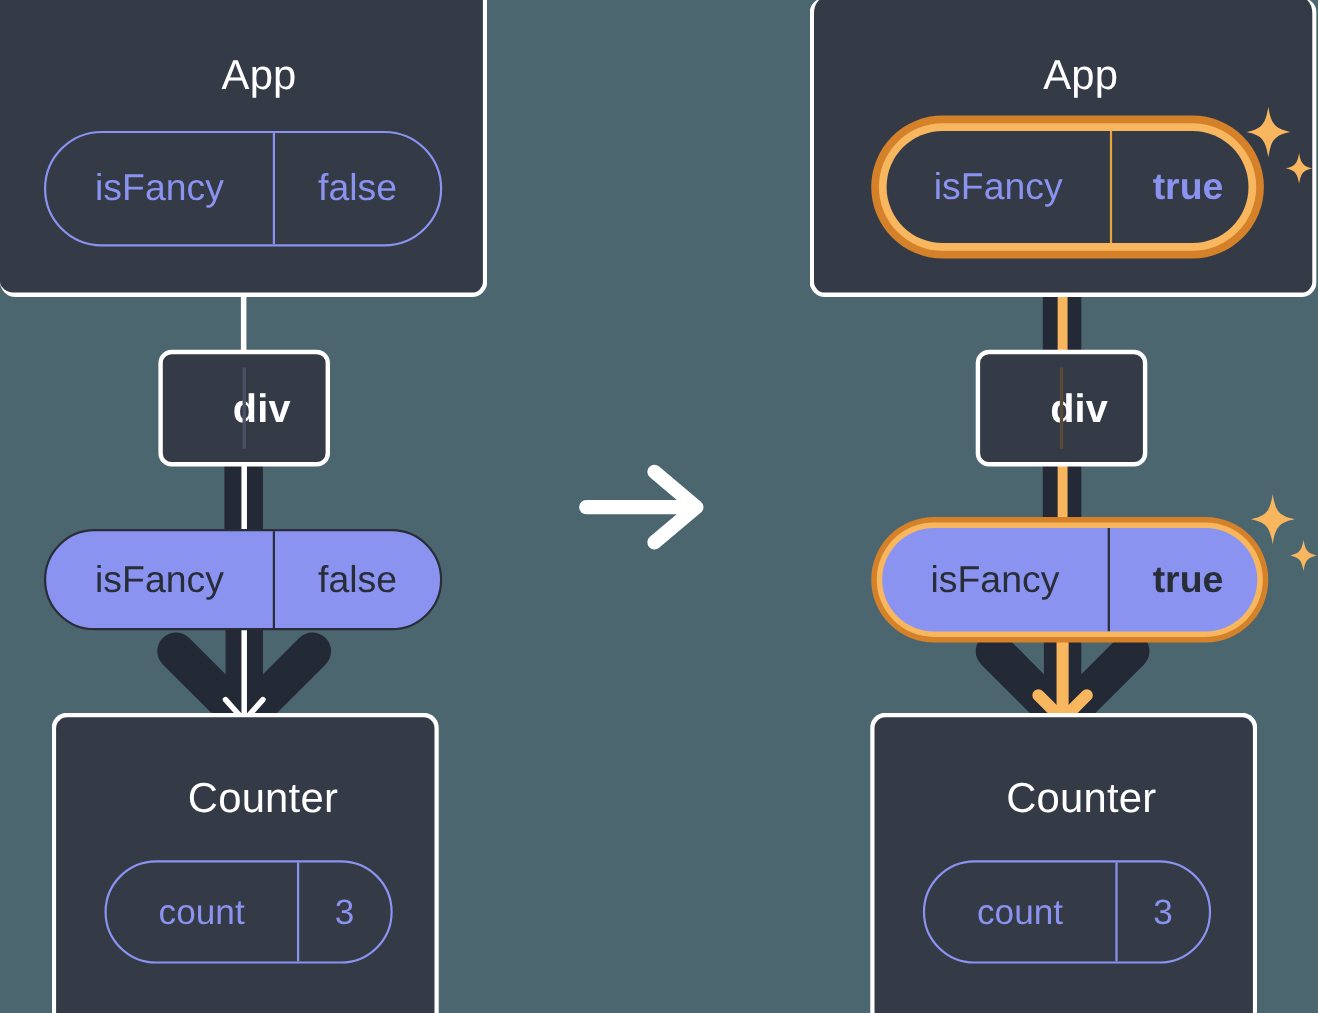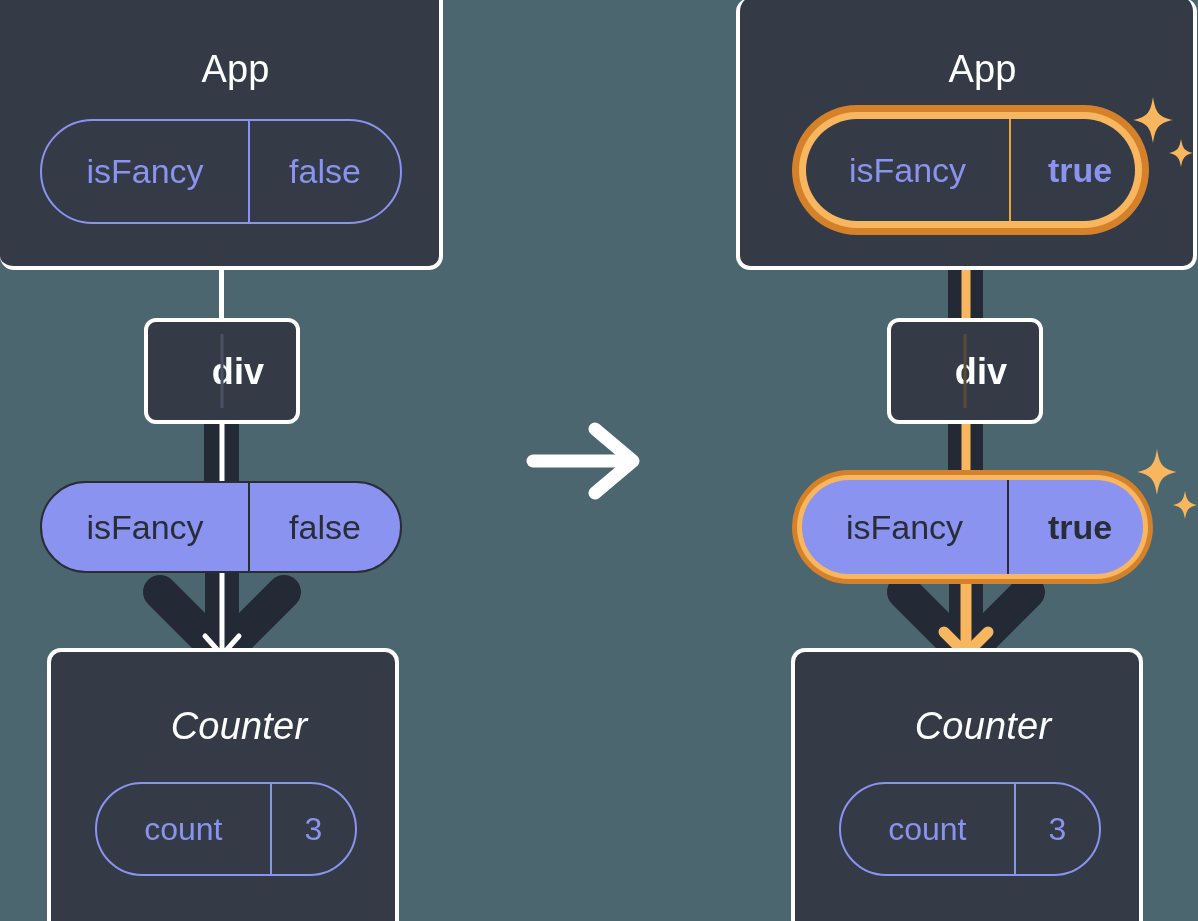--- a/index.html
+++ b/index.html
@@ -93,21 +93,21 @@
 
   
   .counter-box {
     width: 350px;
     height: 276px;
     border-radius: 14px;
     border-bottom: none;
     border-bottom-left-radius: 0;
     border-bottom-right-radius: 0;
   }
-  .counter-title { top: 53px; font-style: italic; }
+  .counter-title { top: 53px; }
 
   
   .pill {
     position: absolute;
     box-sizing: border-box;
     display: flex;
     align-items: stretch;
     border-radius: 999px;
     z-index: 6;
   }

